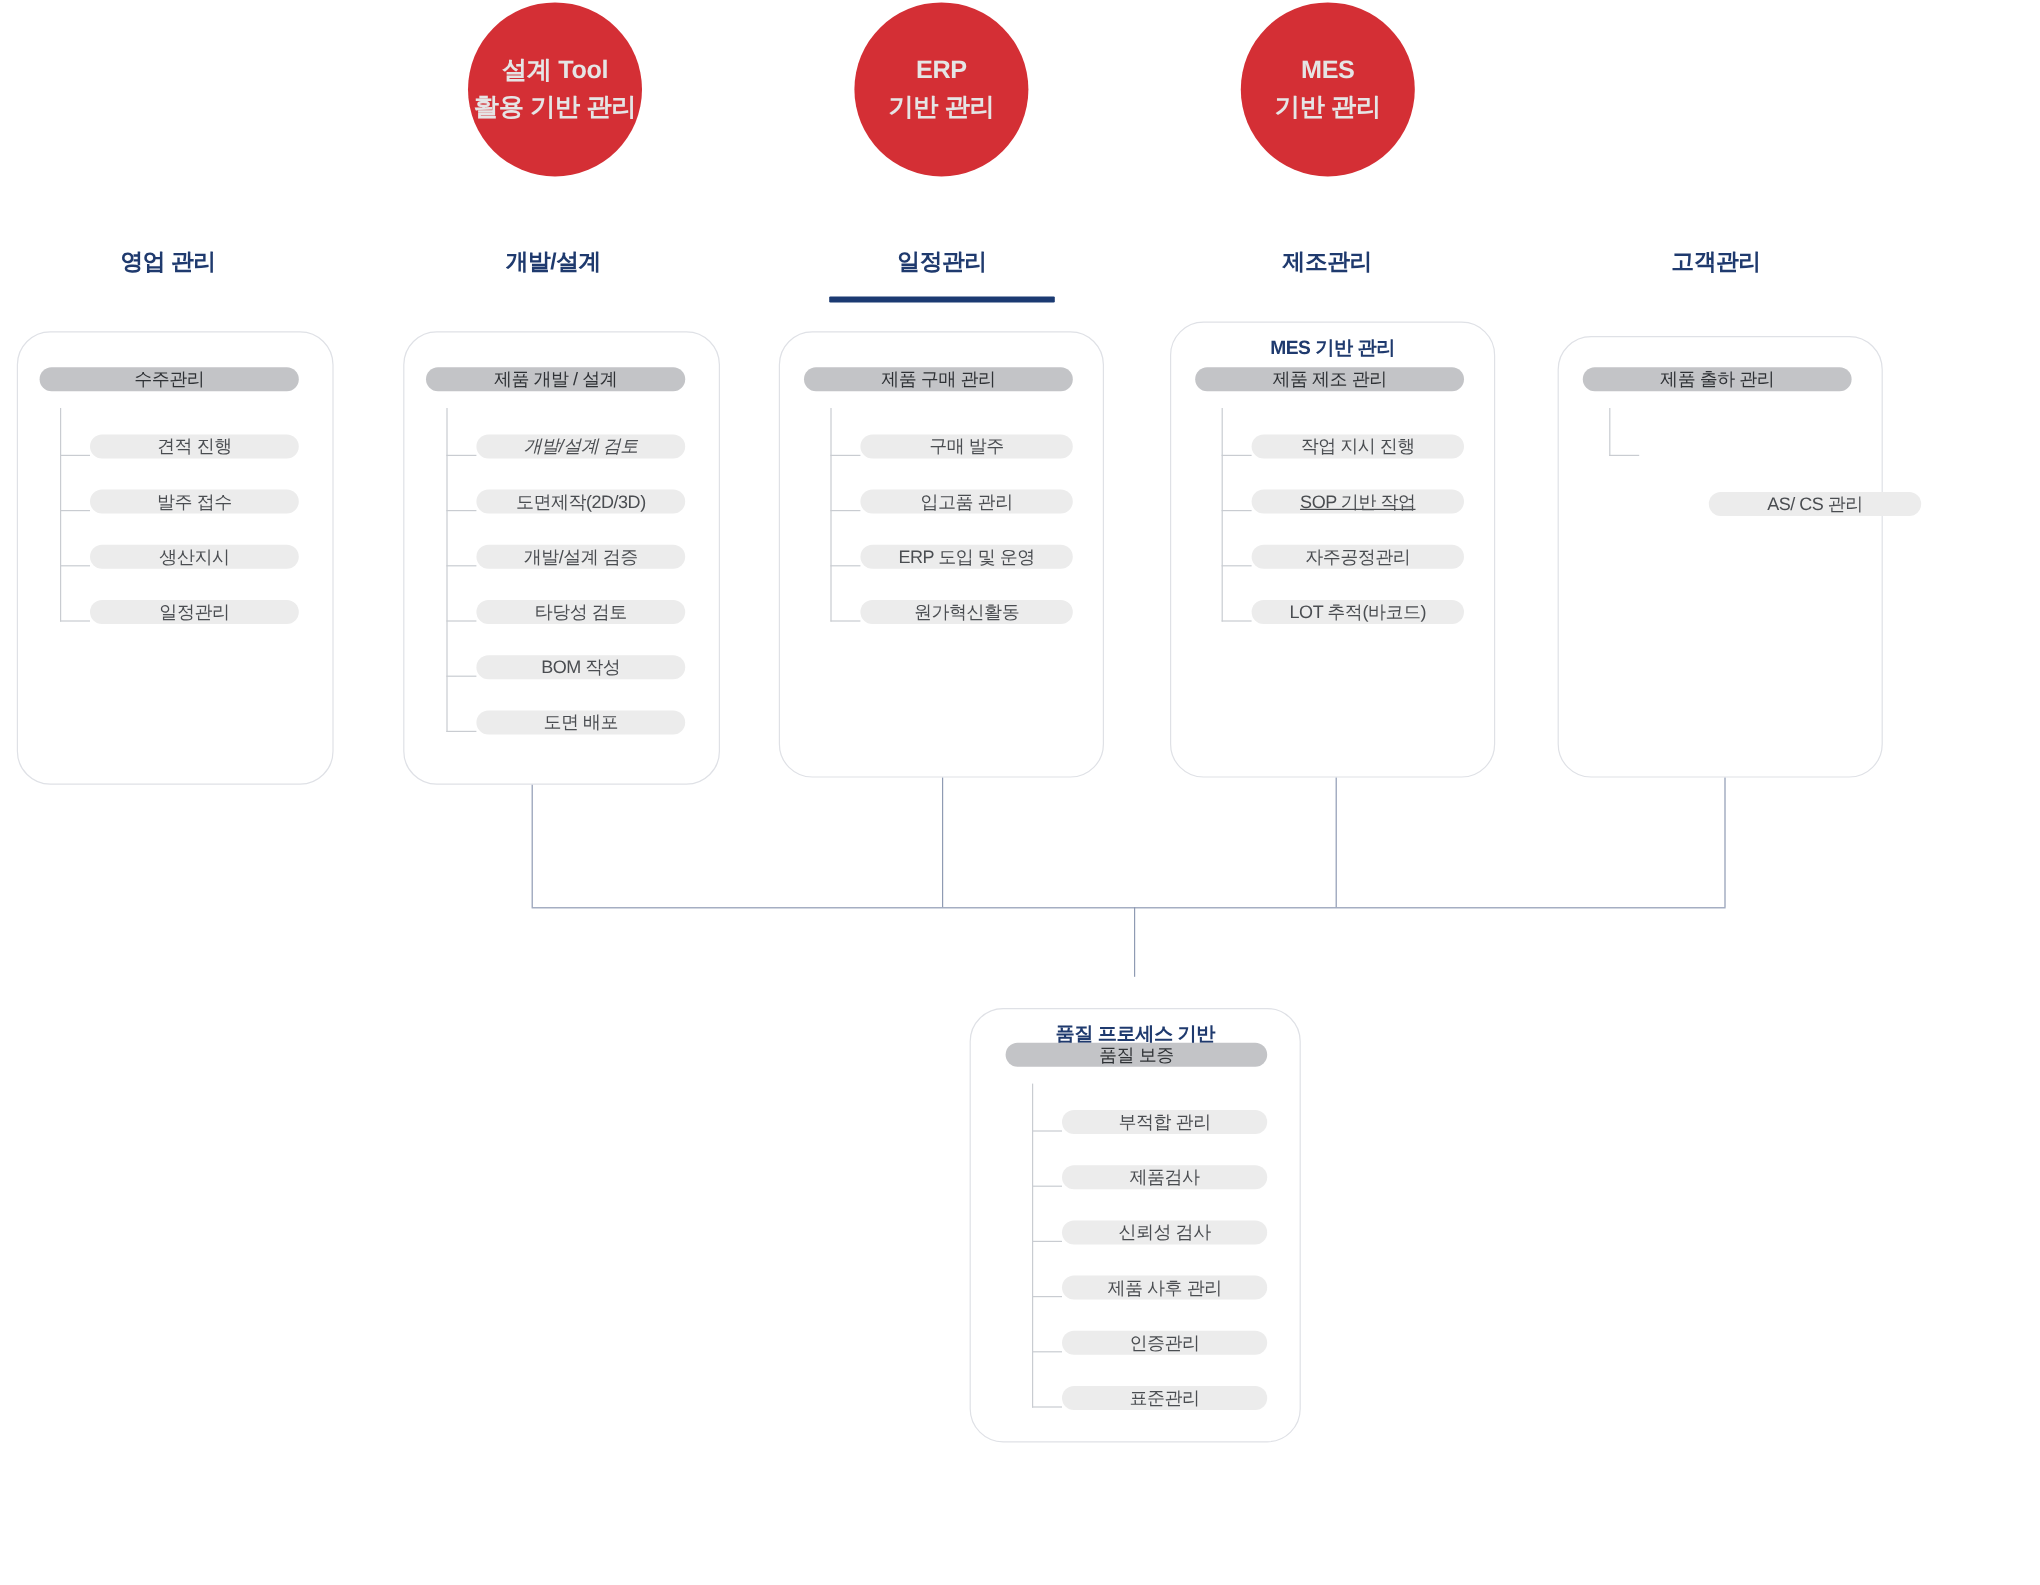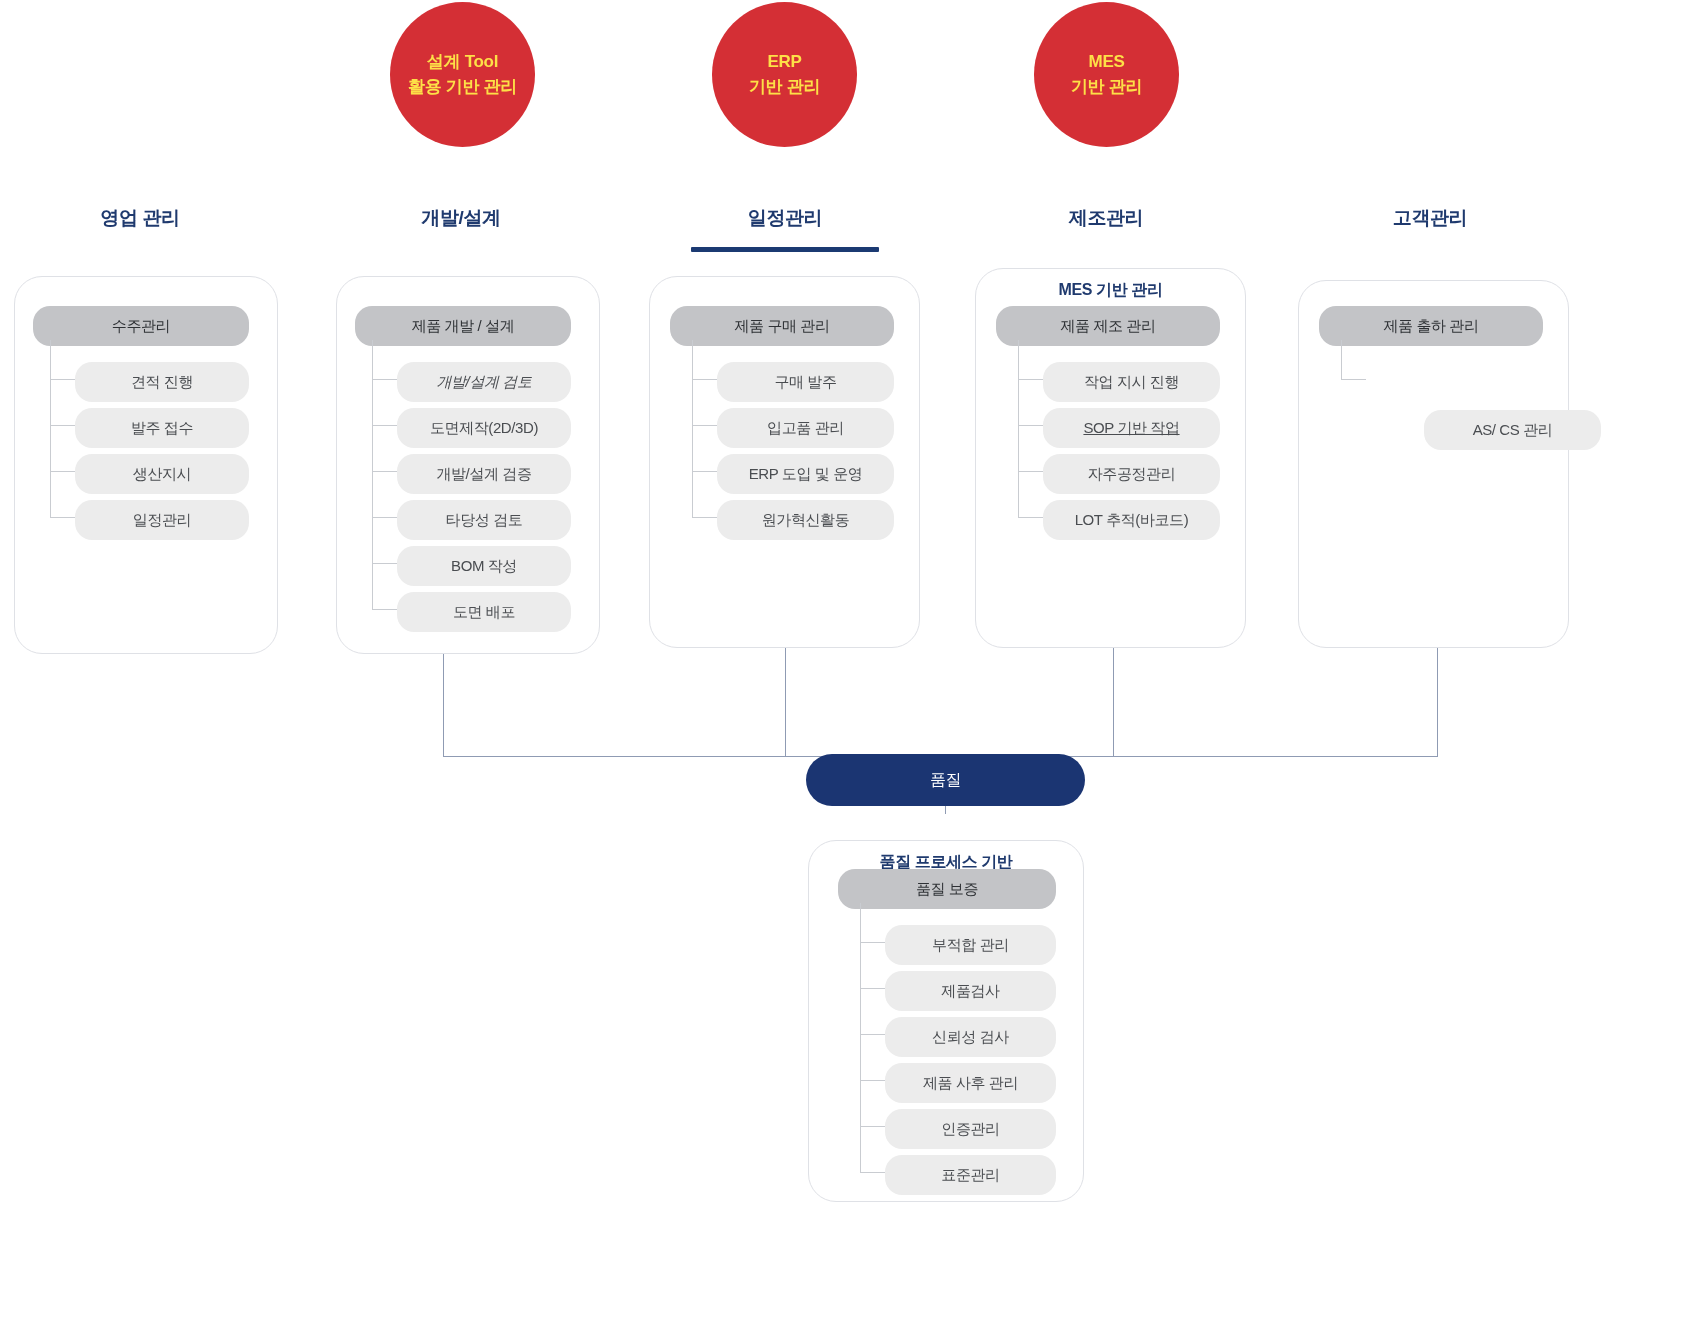--- a/index.html
+++ b/index.html
@@ -14,26 +14,26 @@
     overflow:hidden;
     background:#fff;
   }
 
   
   .badge{
     position:absolute;
     width:145px;height:145px;
     border-radius:50%;
     background:#d42f35;
-    color:#fde047;
+    color:#e5e5e5;
     display:flex;
     align-items:center;
     justify-content:center;
     text-align:center;
-    font-size:17px;
+    font-size:21px;
     font-weight:700;
     line-height:1.45;
     letter-spacing:-0.3px;
     white-space:pre-line;
   }
 
   
   .col-head{
     position:absolute;
     width:260px;
@@ -66,21 +66,21 @@
     text-align:center;
     color:#1f3a6e;
     font-size:16px;
     font-weight:700;
     letter-spacing:-0.4px;
   }
 
   
   .pill{
     position:absolute;
-    height:40px;
+    height:20px;
     border-radius:17px;
     display:flex;
     align-items:center;
     justify-content:center;
     font-size:15px;
     letter-spacing:-0.4px;
     color:#333639;
     box-sizing:border-box;
   }
   .pill.head{
@@ -238,21 +238,20 @@
   <div class="branch" style="left:1341px;top:379px;width:25px;"></div>
   <div class="pill child" style="left:1424px;top:362px;width:177px;margin-top:48px;">AS/ CS 관리</div>
 
   <div class="bus-v" style="left:443px;top:654px;height:102px;"></div>
   <div class="bus-v" style="left:785px;top:648px;height:108px;"></div>
   <div class="bus-v" style="left:1113px;top:648px;height:108px;"></div>
   <div class="bus-v" style="left:1437px;top:648px;height:108px;"></div>
   <div class="bus-h" style="left:443px;top:756px;width:995px;"></div>
   <div class="bus-v" style="left:945px;top:756px;height:58px;"></div>
 
-  <div class="pill quality-root" style="left:806px;top:753px;width:279px;margin-top:0;top:754px;">품질</div>
 
   <div class="card" style="left:808px;top:840px;width:276px;height:362px;">
     <div class="card-caption">품질 프로세스 기반</div>
   </div>
 
   <div class="pill head" style="left:838px;top:869px;width:218px;">품질 보증</div>
   <div class="trunk" style="left:860px;top:903px;height:270px;"></div>
 
   <div class="branch" style="left:860px;top:942px;width:25px;"></div>
   <div class="pill child" style="left:885px;top:925px;width:171px;">부적합 관리</div>

